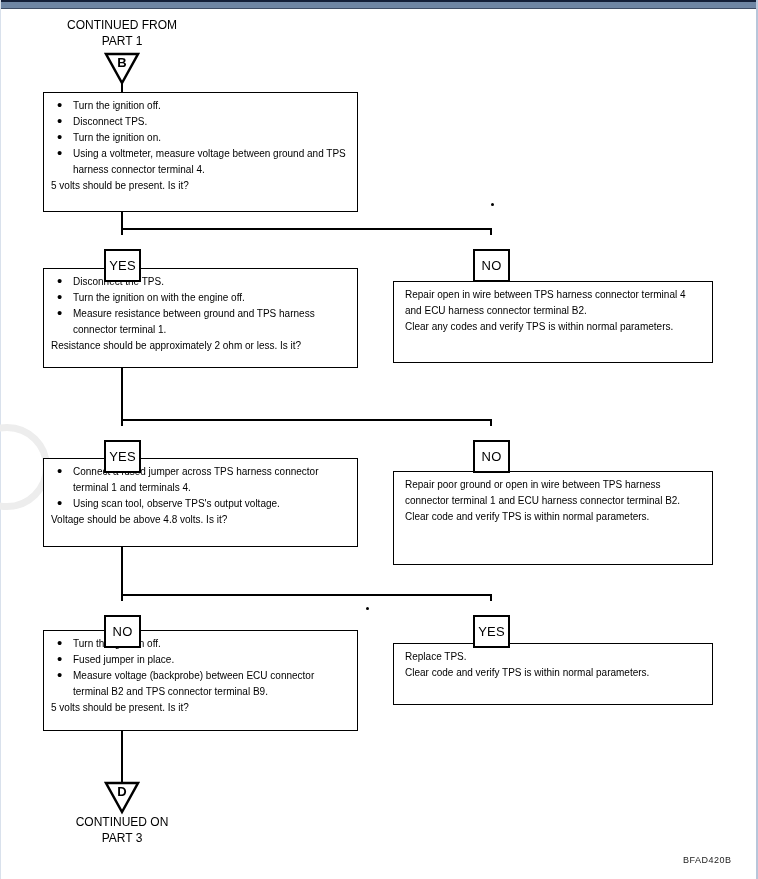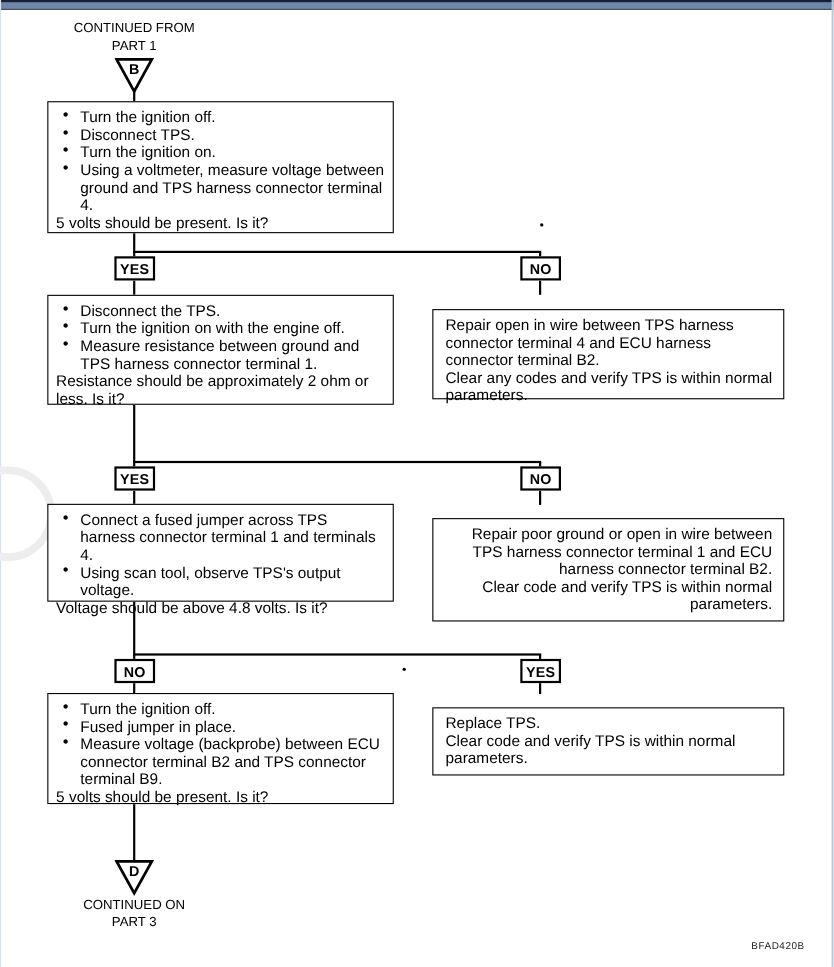--- a/index.html
+++ b/index.html
@@ -21,31 +21,31 @@
   .edge-right{position:absolute;right:0;top:0;width:2px;height:879px;background:var(--page-edge);}
   .edge-left{position:absolute;left:0;top:0;width:1px;height:879px;background:#d9e1ec;}
   .ghost-circle{position:absolute;left:-36px;top:424px;width:72px;height:72px;border-radius:50%;
     border:7px solid #ededed;}
 
   .caption{position:absolute;left:37px;width:170px;text-align:center;font-size:12px;line-height:15px;}
 
   .cline{position:absolute;background:var(--ink);z-index:1;}
 
   .box{position:absolute;background:var(--paper);border:1.5px solid var(--ink);
-    box-sizing:border-box;z-index:2;font-size:14px;line-height:16px;}
+    box-sizing:border-box;z-index:2;font-size:10px;line-height:16px;}
   .box.step{padding:5px 6px 0 0;}
   .box.result{padding:5px 10px 0 11px;margin-top:13px;}
   .line{margin:0;}
   .line.bullet{position:relative;padding-left:29px;}
   .line.bullet::before{content:"\2022";position:absolute;left:13px;top:-1px;font-size:15px;}
   .line.plain{padding-left:7px;}
 
-  .decision{position:absolute;width:37px;height:22px;border:2px solid var(--ink);
+  .decision{position:absolute;width:37px;height:33px;border:2px solid var(--ink);
     background:var(--paper);z-index:3;display:flex;align-items:center;justify-content:center;
-    font-size:13px;font-weight:bold;box-sizing:border-box;letter-spacing:.2px;}
+    font-size:13px;font-weight:normal;box-sizing:border-box;letter-spacing:.2px;margin-top:16px;}
 
   .tri{position:absolute;z-index:2;}
   .tri text{font-family:"Liberation Sans",sans-serif;font-size:13px;font-weight:bold;}
 
   .speck{position:absolute;width:3px;height:3px;background:#000;border-radius:50%;z-index:1;}
 
   .figcode{position:absolute;left:683px;top:855px;font-size:9px;letter-spacing:.5px;color:#222;}
 </style>
 </head>
 <body>
@@ -117,21 +117,21 @@
 
   <div class="decision" style="left:104px;top:424px;">YES</div>
   <div class="decision" style="left:473px;top:424px;">NO</div>
 
   <div class="box step" style="left:43px;top:458px;width:315px;height:89px;">
     <div class="line bullet">Connect a fused jumper across TPS harness connector terminal 1 and terminals 4.</div>
     <div class="line bullet">Using scan tool, observe TPS's output voltage.</div>
     <div class="line plain">Voltage should be above 4.8 volts. Is it?</div>
   </div>
 
-  <div class="box result" style="left:393px;top:458px;width:320px;height:94px;text-align:right;">
+  <div class="box result" style="left:393px;top:458px;width:320px;height:94px;">
     <div class="line">Repair poor ground or open in wire between TPS harness connector terminal 1 and ECU harness connector terminal B2.</div>
     <div class="line">Clear code and verify TPS is within normal parameters.</div>
   </div>
 
   <div class="decision" style="left:104px;top:599px;">NO</div>
   <div class="decision" style="left:473px;top:599px;">YES</div>
 
   <div class="box step" style="left:43px;top:630px;width:315px;height:101px;">
     <div class="line bullet">Turn the ignition off.</div>
     <div class="line bullet">Fused jumper in place.</div>

